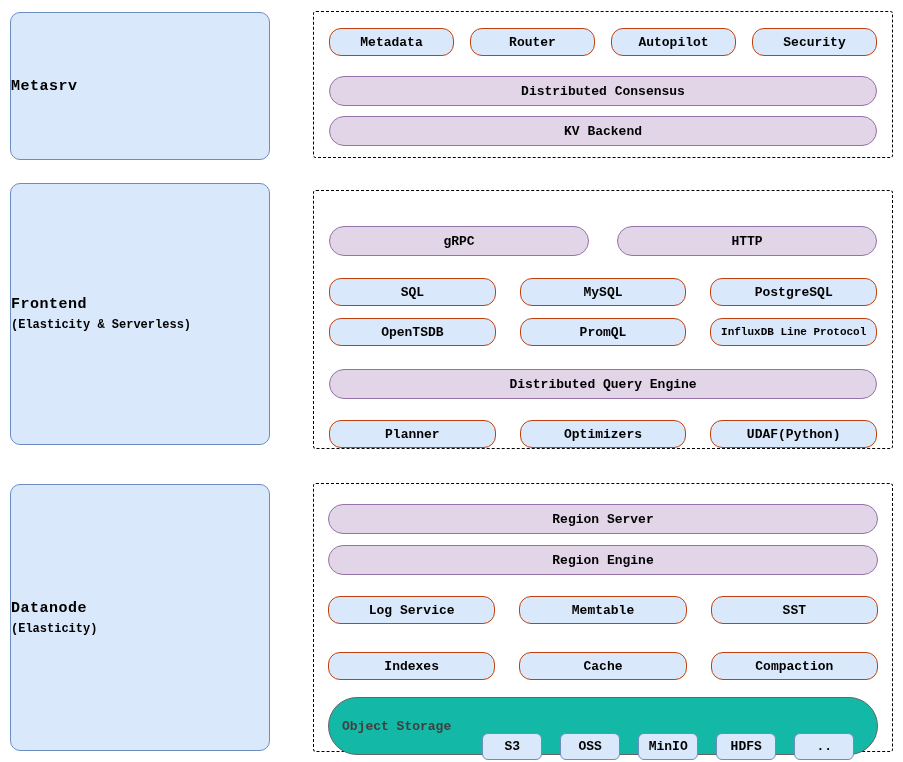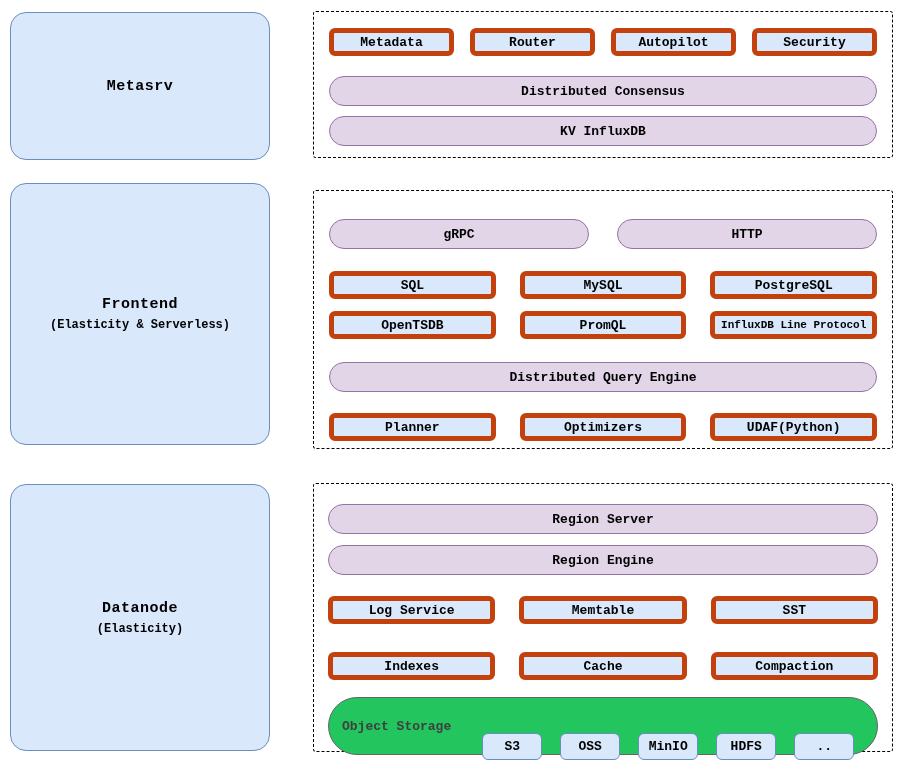--- a/index.html
+++ b/index.html
@@ -3,46 +3,46 @@
 <meta charset="utf-8">
 <style>
   * { margin:0; padding:0; box-sizing:border-box; }
   html,body { background:#ffffff; }
   body { font-family:"Liberation Mono","DejaVu Sans Mono",monospace; color:#000; }
   .canvas { position:relative; width:903px; height:762px; background:#fff; overflow:hidden; }
 
   
   .side-box {
     position:absolute; left:10px; width:260px;
-    background:#dae8fc; border:1px solid #6c8ebf; border-radius:16px;
-    display:flex; flex-direction:column; align-items:center; justify-content:center; gap:5px;
+    background:#dae8fc; border:1px solid #6c8ebf; border-radius:10px;
+    display:flex; flex-direction:column; justify-content:center; gap:5px;
   }
   #sb-metasrv  { top:12px;  height:148px; }
   #sb-frontend { top:183px; height:262px; }
   #sb-datanode { top:484px; height:267px; }
   .side-title { font-size:15px; font-weight:bold; letter-spacing:0.5px; }
   .side-sub   { font-size:12px; font-weight:bold; }
 
   
   .panel {
     position:absolute; left:313px; width:580px;
     border:1px dashed #000; border-radius:3px; background:#fff;
   }
   #panel-metasrv  { top:11px;  height:147px; padding:16px 15px 0; }
-  #panel-frontend { top:190px; height:259px; padding:28px 15px 0; }
+  #panel-frontend { top:190px; height:259px; padding:35px 15px 0; }
   #panel-datanode { top:483px; height:269px; padding:20px 14px 0; }
 
   .row { display:flex; }
   .gap16 { gap:16px; }
   .gap28 { gap:28px; }
   .gap30 { gap:24px; }
 
   .box {
     flex:1; height:28px; min-width:0;
-    background:#dae8fc; border:5px solid #c2410c; border-radius:6px;
+    background:#dae8fc; border:1px solid #c2410c; border-radius:12px;
     display:flex; align-items:center; justify-content:center;
     font-size:13px; font-weight:bold; white-space:nowrap;
   }
   .box.small-text { font-size:11px; }
 
   .pill {
     height:30px; width:100%;
     background:#e1d5e7; border:1px solid #9673a6; border-radius:15px;
     display:flex; align-items:center; justify-content:center;
     font-size:13px; font-weight:bold; white-space:nowrap;
@@ -54,21 +54,21 @@
   .mb12 { margin-bottom:12px; }
   .mb17 { margin-bottom:17px;margin-top:28px; }
   .mb20 { margin-bottom:20px; }
   .mb21 { margin-bottom:21px; }
   .mb22 { margin-bottom:22px; }
   .mb23 { margin-bottom:23px; }
 
   
   .stadium {
     height:58px; width:100%;
-    background:#22c55e; border:1px solid #666666; border-radius:29px;
+    background:#14b8a6; border:1px solid #666666; border-radius:29px;
     display:flex; align-items:center; padding:0 20px 0 13px;
   }
   .stadium-label {
     font-size:13px; font-weight:bold; color:#3f3f3f;
     white-space:nowrap; margin-right:31px;
   }
   .chips { display:flex; gap:18px; }
   .chip {
     width:60px; height:27px; flex:0 0 auto;
     background:#dae8fc; border:1px solid #6c8ebf; border-radius:6px;
@@ -96,21 +96,21 @@
   </div>
 
   <div class="panel" id="panel-metasrv">
     <div class="row gap16 mb20">
         <div class="box">Metadata</div>
         <div class="box">Router</div>
         <div class="box">Autopilot</div>
         <div class="box">Security</div>
       </div>
     <div class="pill mb10">Distributed Consensus</div>
-    <div class="pill">KV InfluxDB</div>
+    <div class="pill">KV Backend</div>
   </div>
 
   <div class="panel" id="panel-frontend">
     <div class="row gap28 mb22">
         <div class="pill half">gRPC</div>
         <div class="pill half">HTTP</div>
       </div>
     <div class="row gap30 mb12">
         <div class="box">SQL</div>
         <div class="box">MySQL</div>

